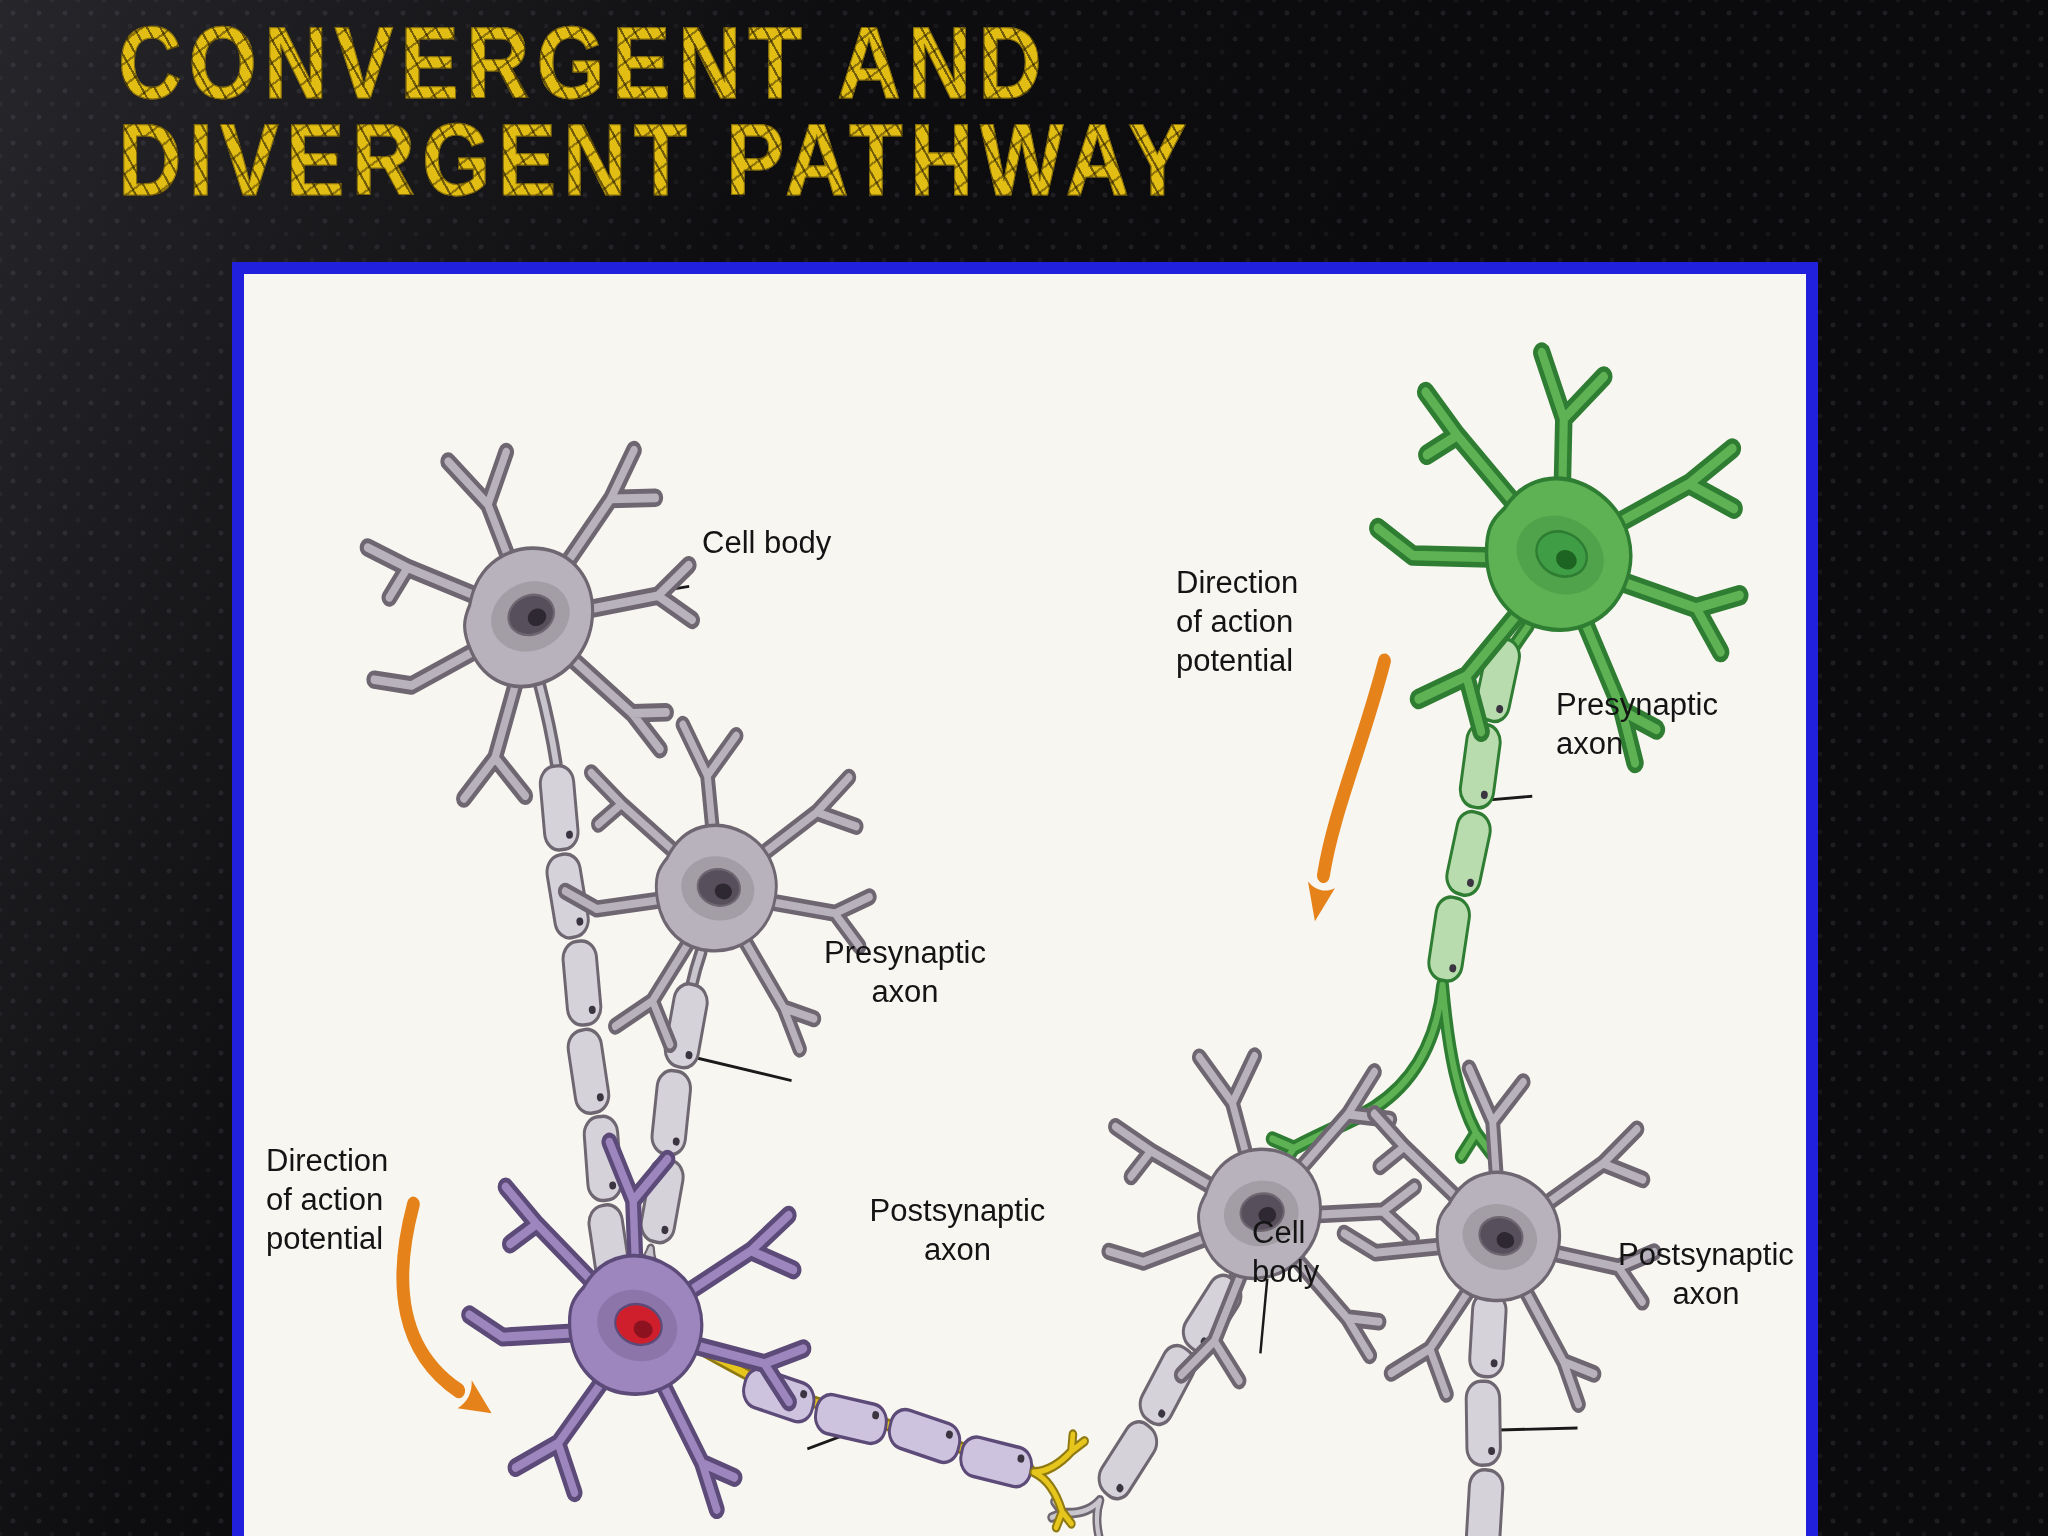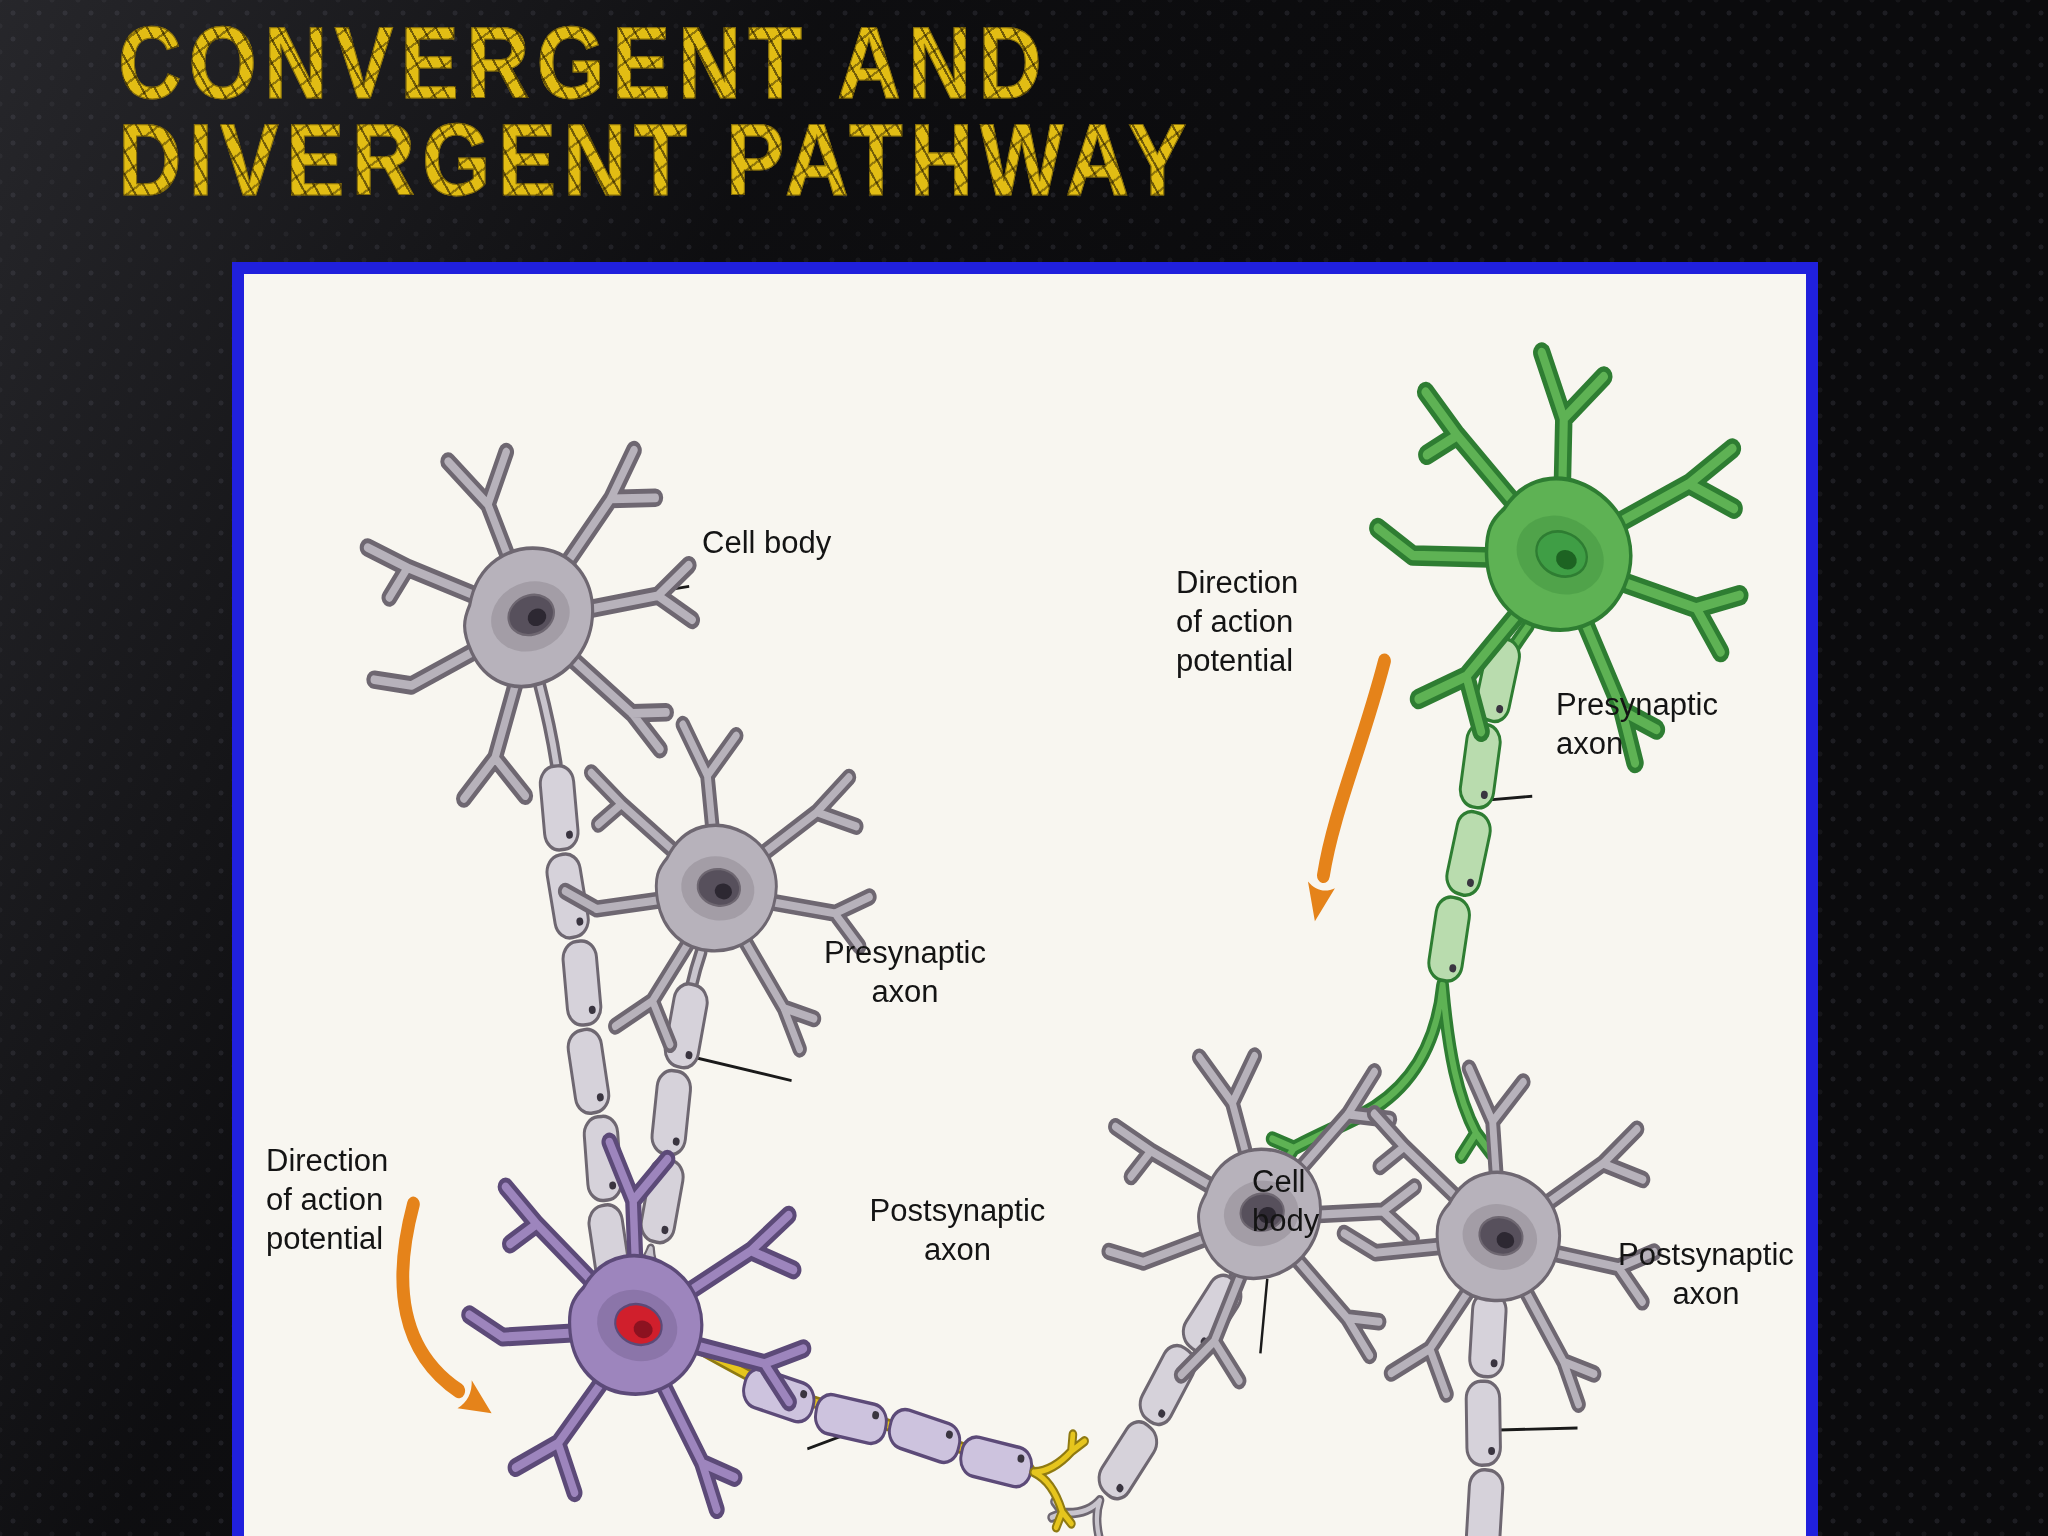--- a/index.html
+++ b/index.html
@@ -235,17 +235,17 @@
   <div class="lbl" style="left:22px;top:868px">Direction
 of action
 potential</div>
   <div class="lbl center" style="left:606px;top:918px;width:215px">Postsynaptic
 axon</div>
   <div class="lbl" style="left:932px;top:290px">Direction
 of action
 potential</div>
   <div class="lbl" style="left:1312px;top:412px">Presynaptic
 axon</div>
-  <div class="lbl" style="left:1008px;top:889px">Cell
+  <div class="lbl" style="left:1008px;top:940px">Cell
 body</div>
   <div class="lbl center" style="left:1352px;top:962px;width:220px">Postsynaptic
 axon</div>
 </div>
 
 </body></html>

